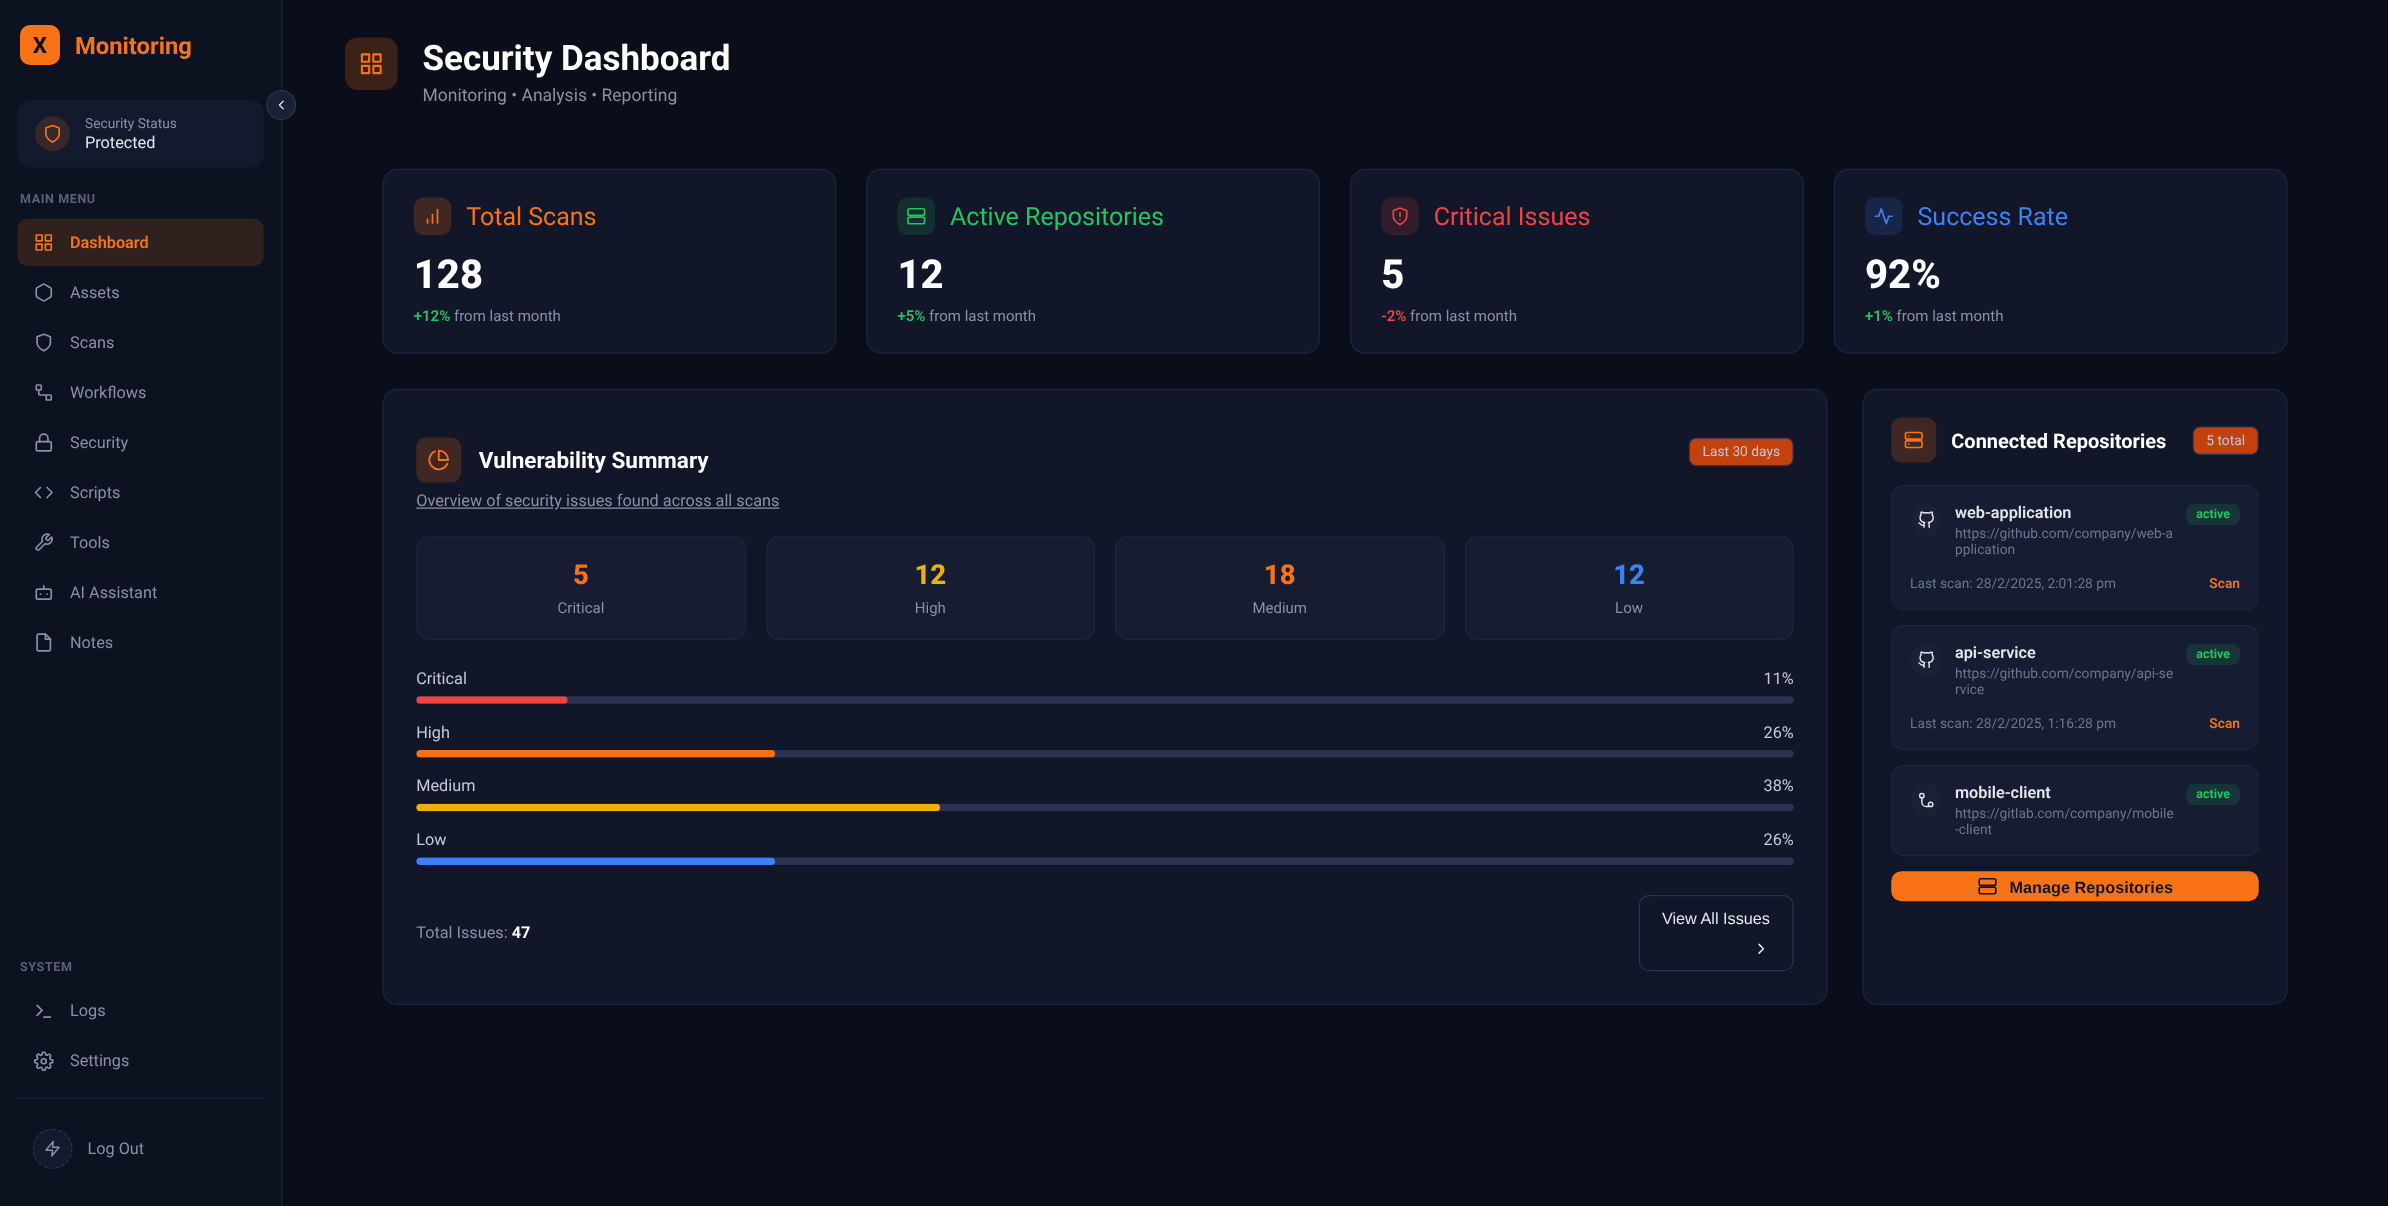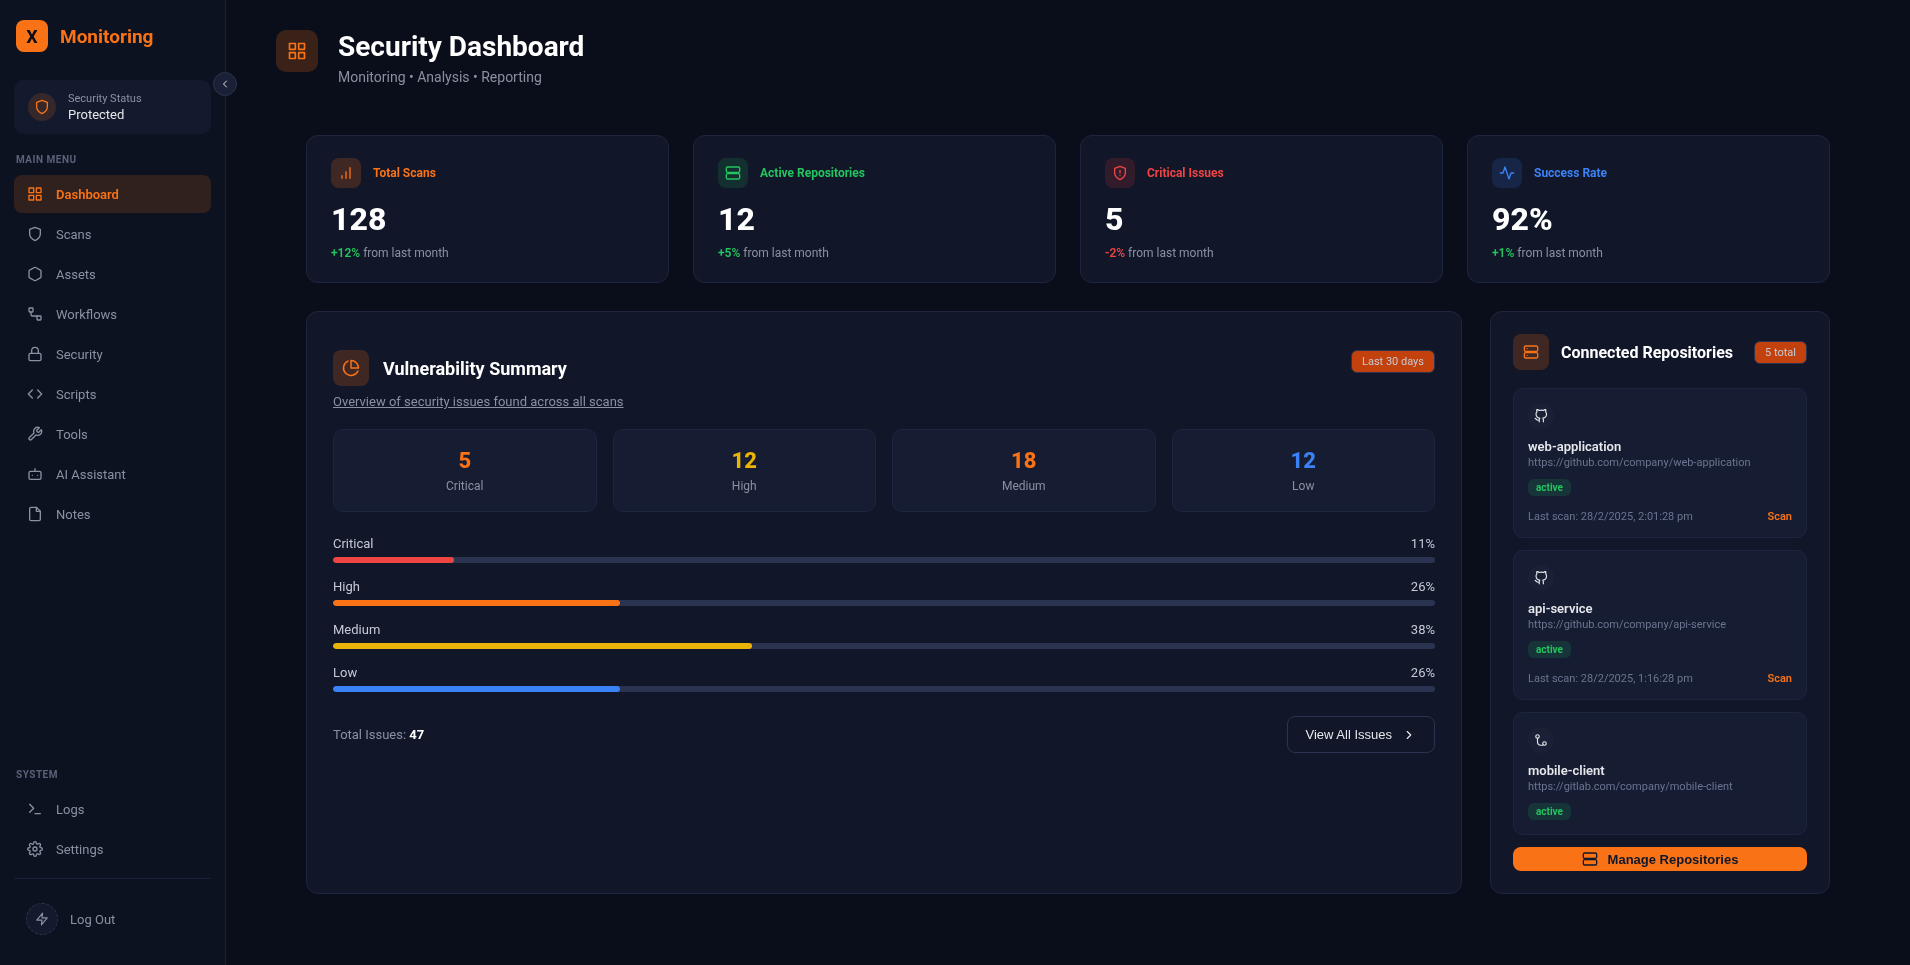--- a/index.html
+++ b/index.html
@@ -32,21 +32,21 @@
     .main { flex: 1; padding: 30px 50px 0; overflow-y: auto; }
     .header { display: flex; align-items: flex-start; gap: 20px; margin-bottom: 50px; }
     .header-icon { width: 42px; height: 42px; background: rgba(249,115,22,0.2); border-radius: 10px; display: flex; align-items: center; justify-content: center; color: #f97316; }
     .header-title { font-size: 28px; font-weight: 700; color: #fff; margin-bottom: 6px; }
     .header-sub { font-size: 14px; color: #8a91a3; }
     
     .stats-row { display: flex; gap: 24px; margin-bottom: 28px; padding-left: 30px; padding-right: 30px; }
     .stat-card { flex: 1; background: #111629; border: 1px solid #1e2540; border-radius: 12px; padding: 22px 24px; }
     .stat-head { display: flex; align-items: center; gap: 12px; margin-bottom: 12px; }
     .stat-icon { width: 30px; height: 30px; border-radius: 8px; display: flex; align-items: center; justify-content: center; }
-    .stat-label { font-size: 12px; font-weight: 700; }
+    .stat-label { font-size: 20px; font-weight: 400; }
     .stat-value { font-size: 32px; font-weight: 800; color: #fff; margin-bottom: 8px; }
     .stat-change { font-size: 12px; color: #8a91a3; }
     .stat-change-val { font-weight: 600; }
     .c-orange { color: #f97316; } .bg-orange { background: rgba(249,115,22,0.2); }
     .c-green { color: #22c55e; } .bg-green { background: rgba(34,197,94,0.15); }
     .c-red { color: #ef4444; } .bg-red { background: rgba(239,68,68,0.15); }
     .c-blue { color: #3b82f6; } .bg-blue { background: rgba(59,130,246,0.15); }
     
     .content-row { display: flex; gap: 28px; padding-left: 30px; padding-right: 30px; }
     .vuln-panel { flex: 1; background: #111629; border: 1px solid #1e2540; border-radius: 12px; padding: 26px; }
@@ -64,27 +64,27 @@
     
     .bars { margin-bottom: 24px; }
     .bar-item { margin-bottom: 16px; }
     .bar-head { display: flex; justify-content: space-between; font-size: 13px; color: #c5cad6; margin-bottom: 6px; }
     .bar-track { height: 6px; background: #2a3450; border-radius: 3px; overflow: hidden; }
     .bar-fill { height: 100%; border-radius: 3px; }
     
     .panel-foot { display: flex; justify-content: space-between; align-items: center; }
     .total-issues { font-size: 13px; color: #8a91a3; }
     .total-issues b { color: #fff; }
-    .view-all-btn { display: flex; align-items: flex-end; gap: 10px; background: transparent; border: 1px solid #2a3450; border-radius: 8px; padding: 10px 18px; color: #e5e7eb; font-size: 13px; cursor: pointer; }
+    .view-all-btn { display: flex; align-items: flex-end; gap: 10px; background: transparent; border: 1px solid #2a3450; border-radius: 8px; padding: 10px 18px; color: #e5e7eb; font-size: 13px; cursor: pointer; flex-direction: column; }
     
     .repos-panel { width: 340px; background: #111629; border: 1px solid #1e2540; border-radius: 12px; padding: 22px; }
     .repos-head { display: flex; align-items: center; justify-content: space-between; margin-bottom: 18px; }
     .repos-head-left { display: flex; align-items: center; gap: 12px; }
     .repo-card { background: #161c32; border: 1px solid #1e2540; border-radius: 10px; padding: 14px; margin-bottom: 12px; }
-    .repo-top { display: flex; align-items: flex-start; gap: 10px; flex-direction: column; }
+    .repo-top { display: flex; align-items: flex-start; gap: 10px; }
     .repo-icon { width: 26px; height: 26px; background: #1a2035; border-radius: 50%; display: flex; align-items: center; justify-content: center; flex-shrink: 0; }
     .repo-info { flex: 1; min-width: 0; }
     .repo-name { font-size: 13px; font-weight: 600; color: #e5e7eb; margin-bottom: 2px; }
     .repo-url { font-size: 11px; color: #6b7590; word-break: break-all; }
     .status-pill { font-size: 10px; font-weight: 700; background: rgba(34,197,94,0.15); color: #22c55e; border-radius: 6px; padding: 3px 8px; flex-shrink: 0; }
     .repo-foot { display: flex; justify-content: space-between; align-items: center; margin-top: 14px; font-size: 11px; }
     .repo-scan-time { color: #6b7590; }
     .scan-link { color: #f97316; font-weight: 600; cursor: pointer; }
     .manage-btn { width: 100%; background: #f97316; color: #0f172a; border: none; border-radius: 8px; padding: 4px; font-size: 13px; font-weight: 600; cursor: pointer; display: flex; align-items: center; justify-content: center; gap: 10px; margin-top: 6px; }
     
@@ -127,32 +127,32 @@
             <rect x="14" y="3" width="7" height="7"></rect>
             <rect x="14" y="14" width="7" height="7"></rect>
             <rect x="3" y="14" width="7" height="7"></rect>
           </svg>
         </span>
       <span>Dashboard</span>
     </div>
     <div class="menu-item">
       <span class="menu-icon">
           <svg width="16" height="16" viewBox="0 0 24 24">
+            <path d="M21 16V8a2 2 0 0 0-1-1.73l-7-4a2 2 0 0 0-2 0l-7 4A2 2 0 0 0 3 8v8a2 2 0 0 0 1 1.73l7 4a2 2 0 0 0 2 0l7-4A2 2 0 0 0 21 16z"></path>
+          </svg>
+        </span>
+      <span>Assets</span>
+    </div>
+    <div class="menu-item">
+      <span class="menu-icon">
+          <svg width="16" height="16" viewBox="0 0 24 24">
             <path d="M12 22s8-4 8-10V5l-8-3-8 3v7c0 6 8 10 8 10z"></path>
           </svg>
         </span>
       <span>Scans</span>
-    </div>
-    <div class="menu-item">
-      <span class="menu-icon">
-          <svg width="16" height="16" viewBox="0 0 24 24">
-            <path d="M21 16V8a2 2 0 0 0-1-1.73l-7-4a2 2 0 0 0-2 0l-7 4A2 2 0 0 0 3 8v8a2 2 0 0 0 1 1.73l7 4a2 2 0 0 0 2 0l7-4A2 2 0 0 0 21 16z"></path>
-          </svg>
-        </span>
-      <span>Assets</span>
     </div>
     <div class="menu-item">
       <span class="menu-icon">
           <svg width="16" height="16" viewBox="0 0 24 24">
             <rect x="3" y="3" width="6" height="6" rx="1"></rect>
             <rect x="15" y="15" width="6" height="6" rx="1"></rect>
             <path d="M6 9v4a2 2 0 0 0 2 2h7"></path>
           </svg>
         </span>
       <span>Workflows</span>

